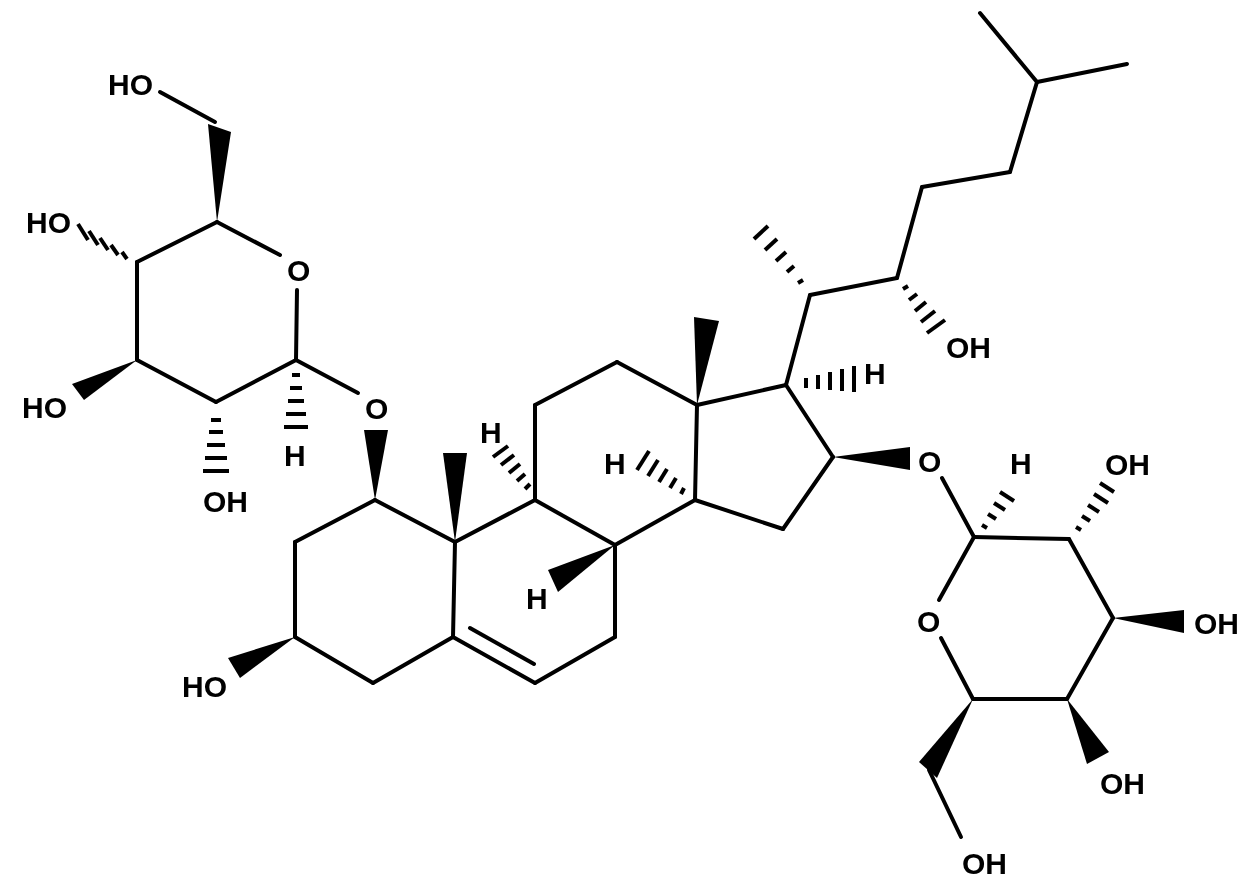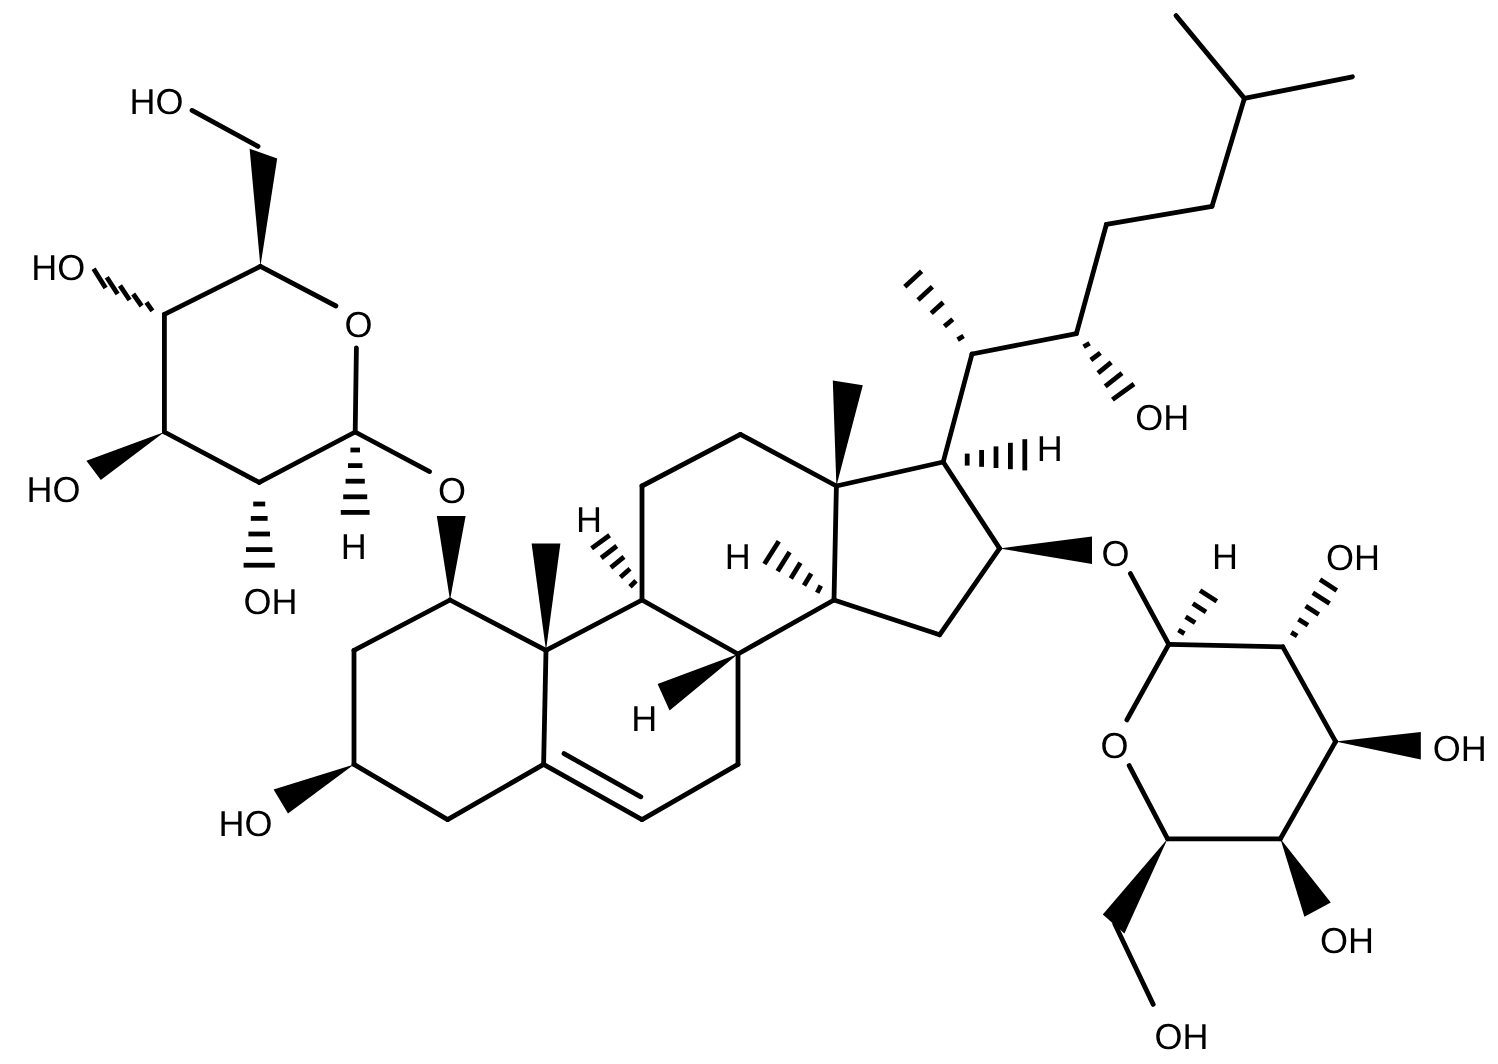--- a/index.html
+++ b/index.html
@@ -1,17 +1,17 @@
 <!DOCTYPE html>
 <html><head>
 <meta charset="utf-8">
 <style>
   html, body { margin:0; padding:0; background:#ffffff; }
   body { width:1248px; height:887px; overflow:hidden; position:relative; }
-  #canvas { position:absolute; left:0; top:0; width:1248px; height:887px; }
+  #canvas { position:absolute; left:0; top:0; width:1248px; height:887px;font-weight:bold; }
   svg text { font-family:"Liberation Sans", sans-serif; font-size:30px; fill:#000; }
   .bond { stroke:#000; stroke-width:4; stroke-linecap:round; fill:none; }
 </style>
 </head>
 <body>
 
 <div id="canvas">
 <svg width="1248" height="887" viewBox="0 0 1248 887" xmlns="http://www.w3.org/2000/svg">
 
   <g>

